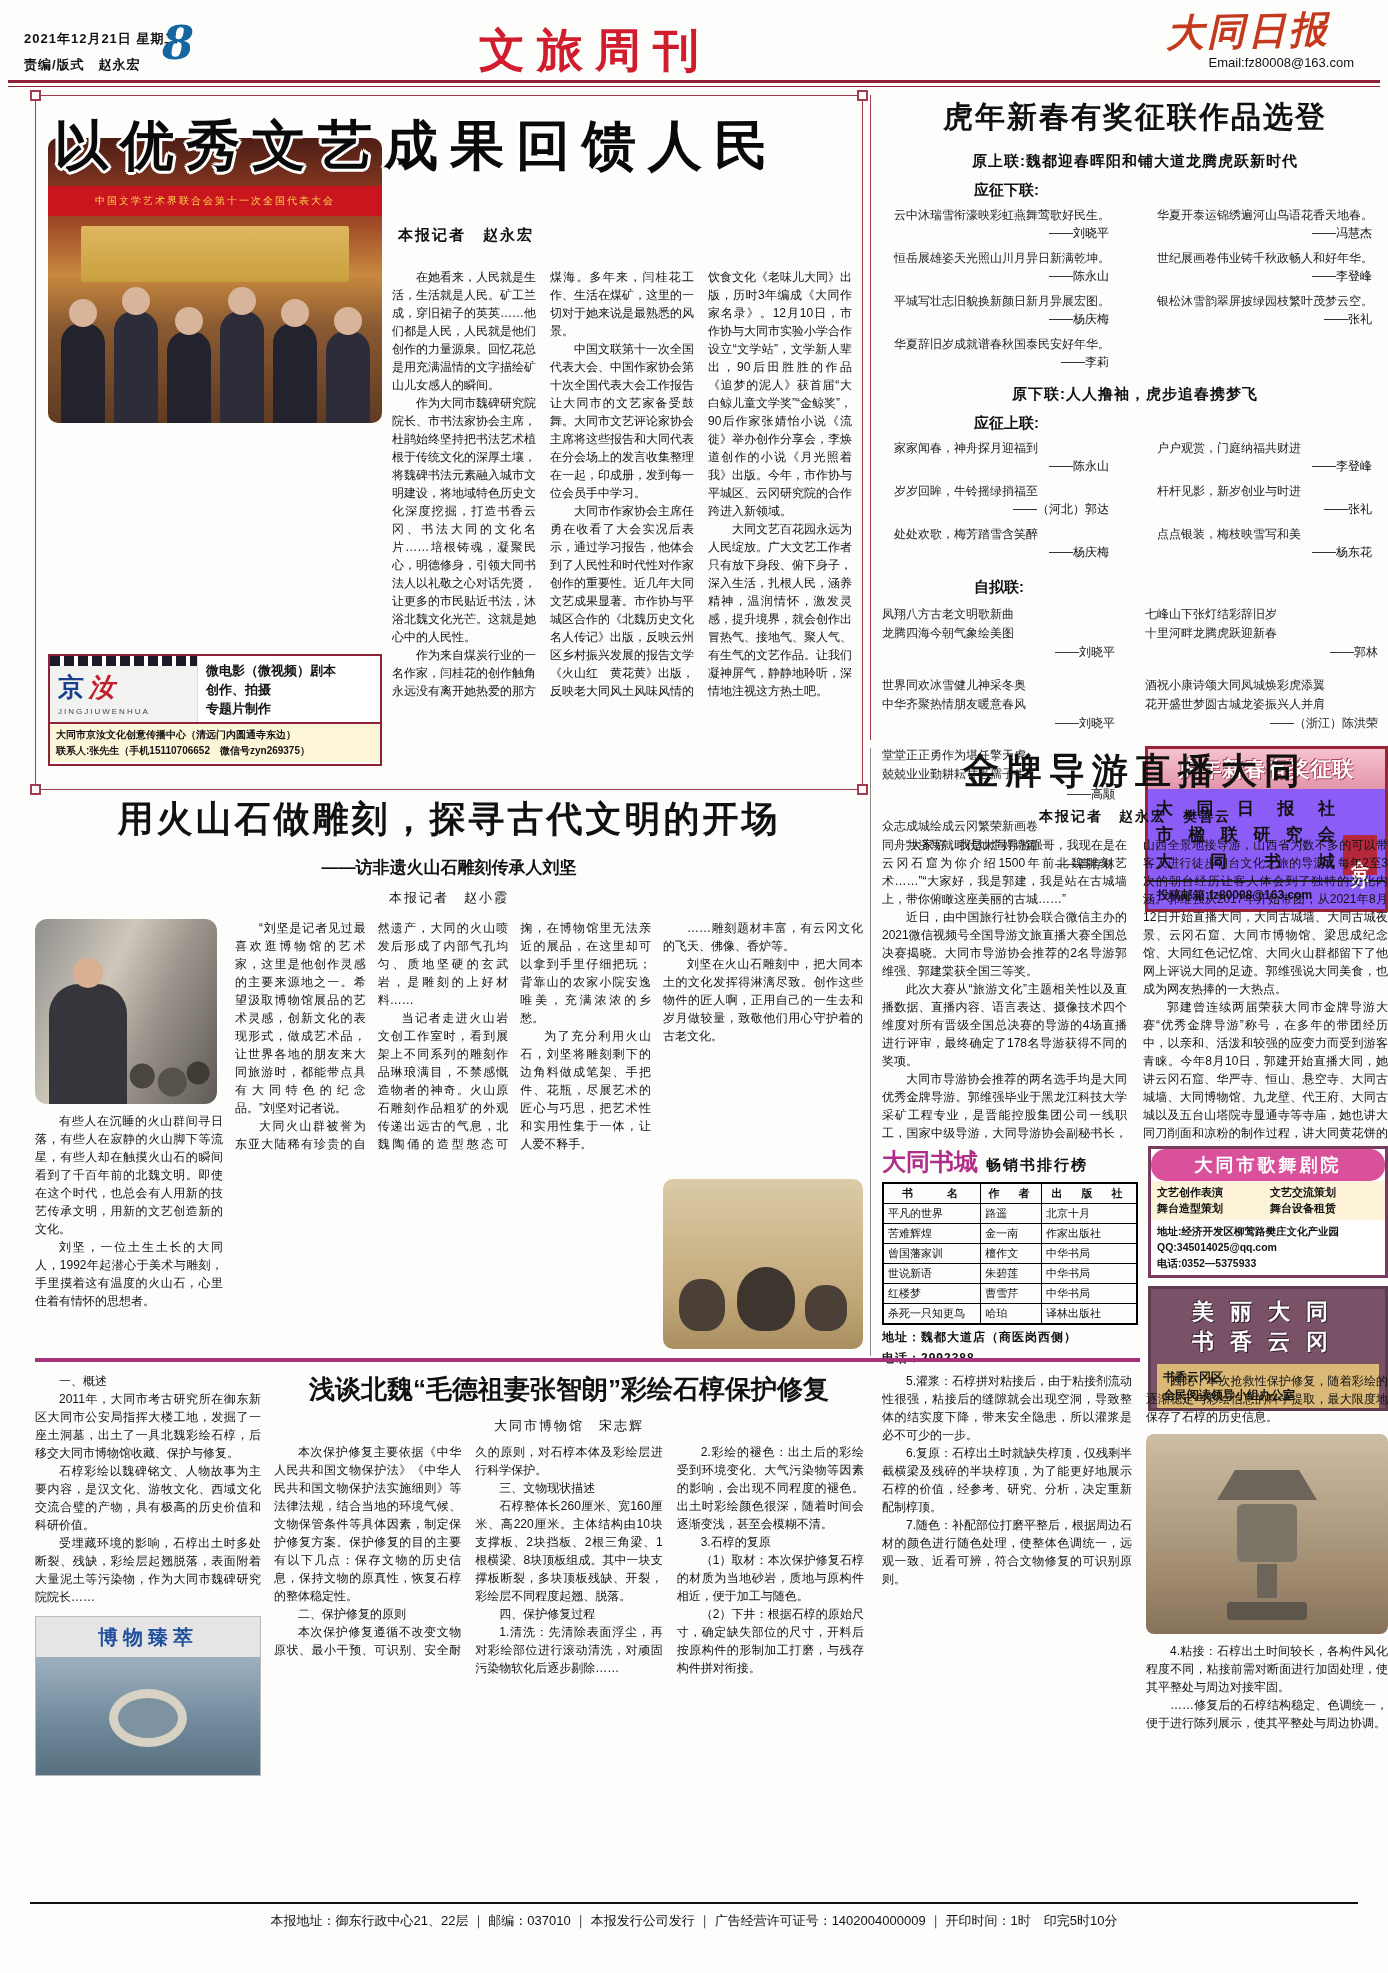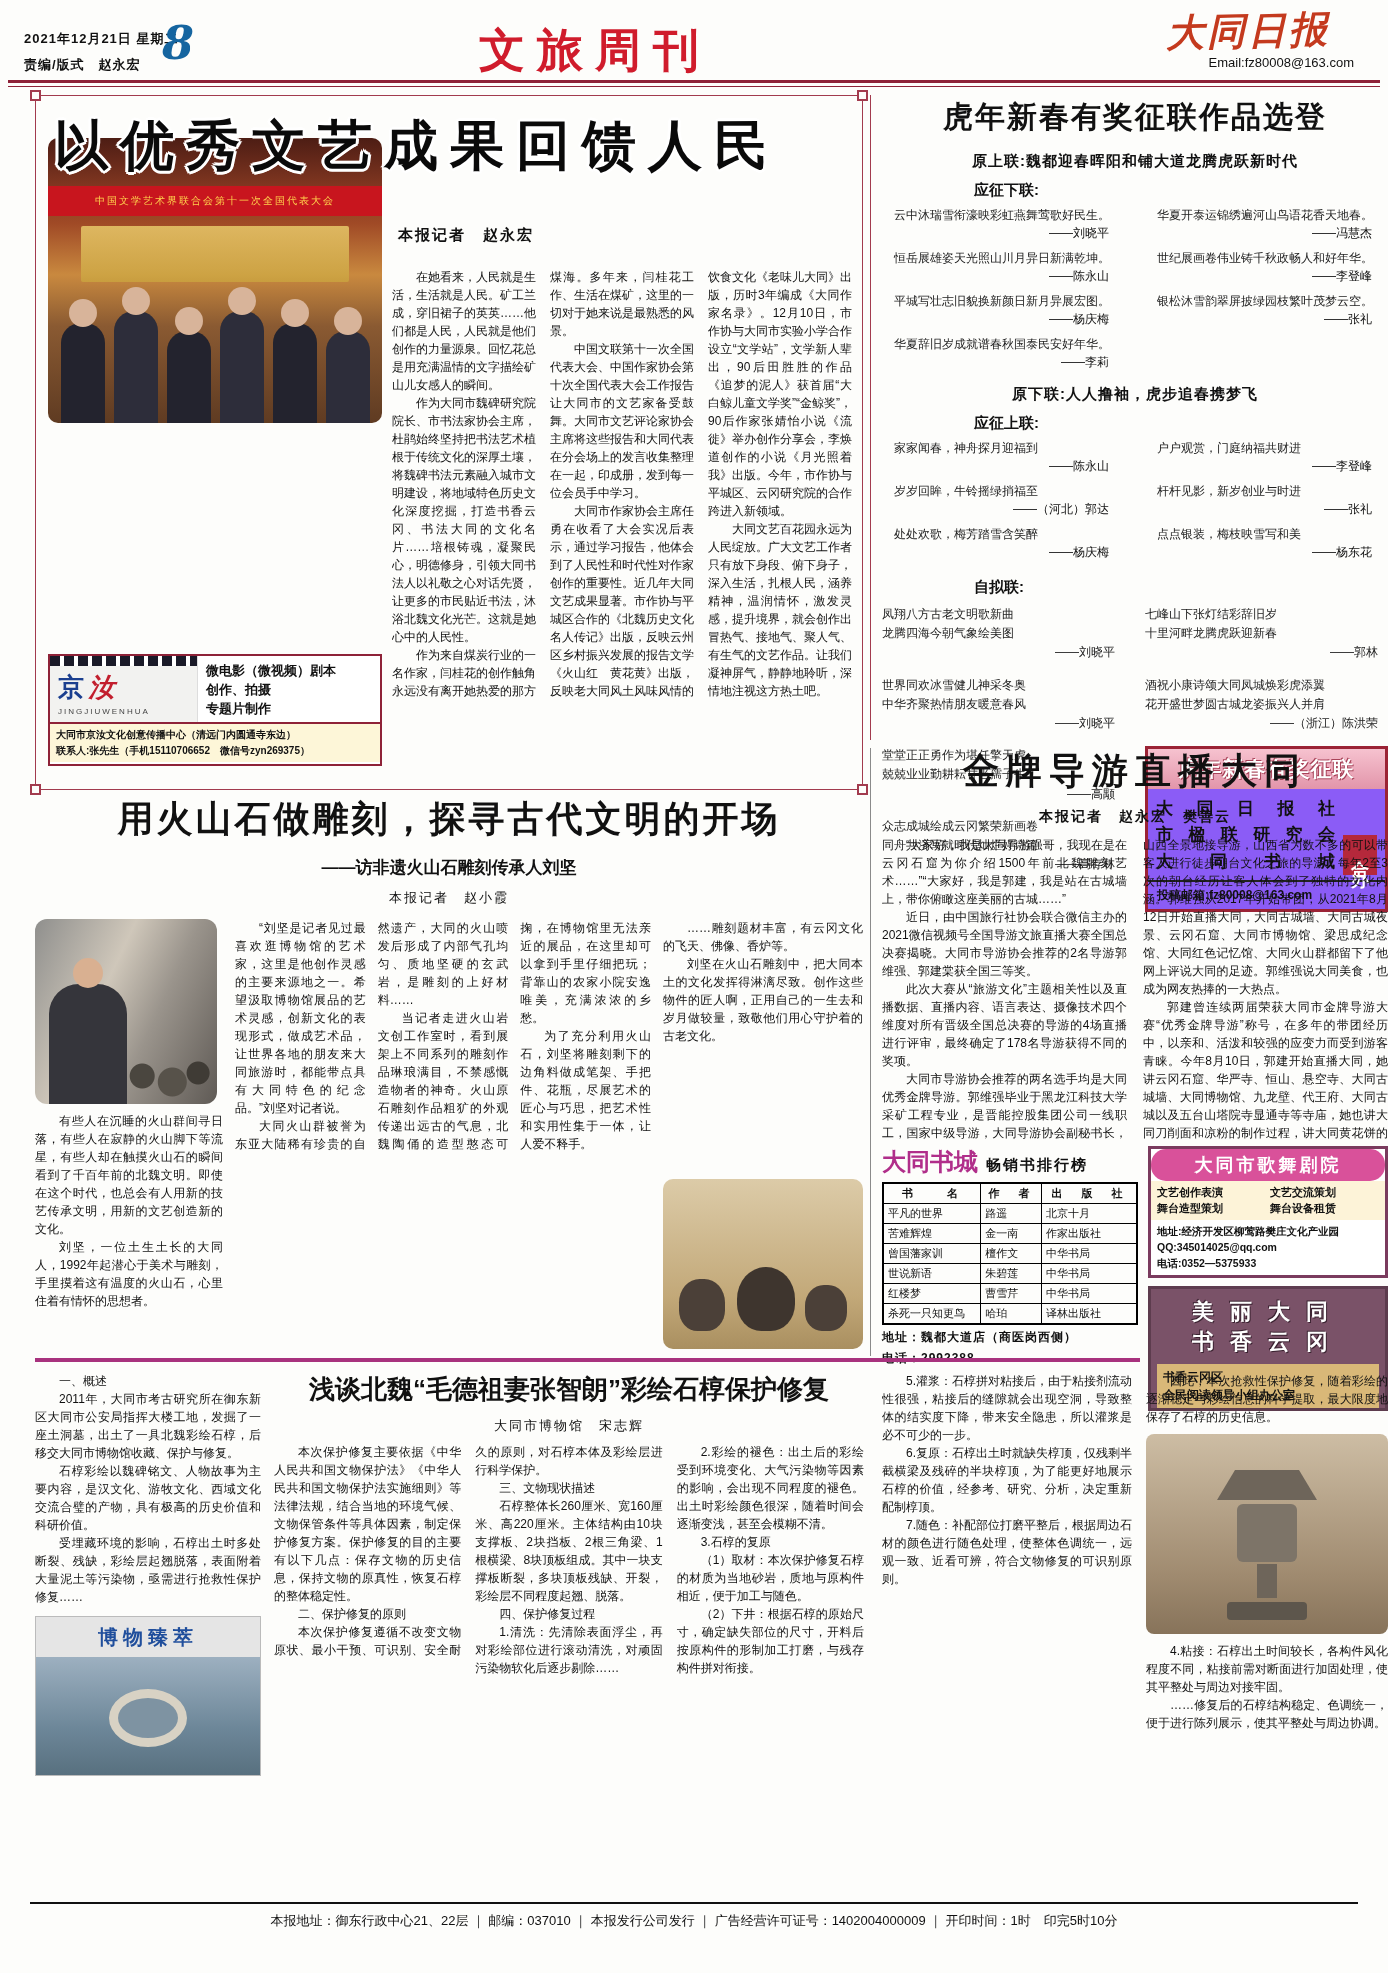--- a/index.html
+++ b/index.html
@@ -515,21 +515,21 @@
   </div>
 
   <div class="mag-rule"></div>
 
   <div class="stone-col1 col-text">
     <div>
 
     <p>一、概述</p>
         <p>2011年，大同市考古研究所在御东新区大同市公安局指挥大楼工地，发掘了一座土洞墓，出土了一具北魏彩绘石椁，后移交大同市博物馆收藏、保护与修复。</p>
         <p>石椁彩绘以魏碑铭文、人物故事为主要内容，是汉文化、游牧文化、西域文化交流合璧的产物，具有极高的历史价值和科研价值。</p>
-        <p>受埋藏环境的影响，石椁出土时多处断裂、残缺，彩绘层起翘脱落，表面附着大量泥土等污染物，亟需进行抢救性保护修复……</p>
+        <p>受埋藏环境的影响，石椁出土时多处断裂、残缺，彩绘层起翘脱落，表面附着大量泥土等污染物，作为大同市魏碑研究院院长……</p>
       </div>
     <div class="bowu">
       <div class="bowu-label">博物臻萃</div>
       <div class="bowu-img">
         <div class="bowu-ring"></div>
       </div>
     </div>
   </div>
 
   <div class="stone-center">

